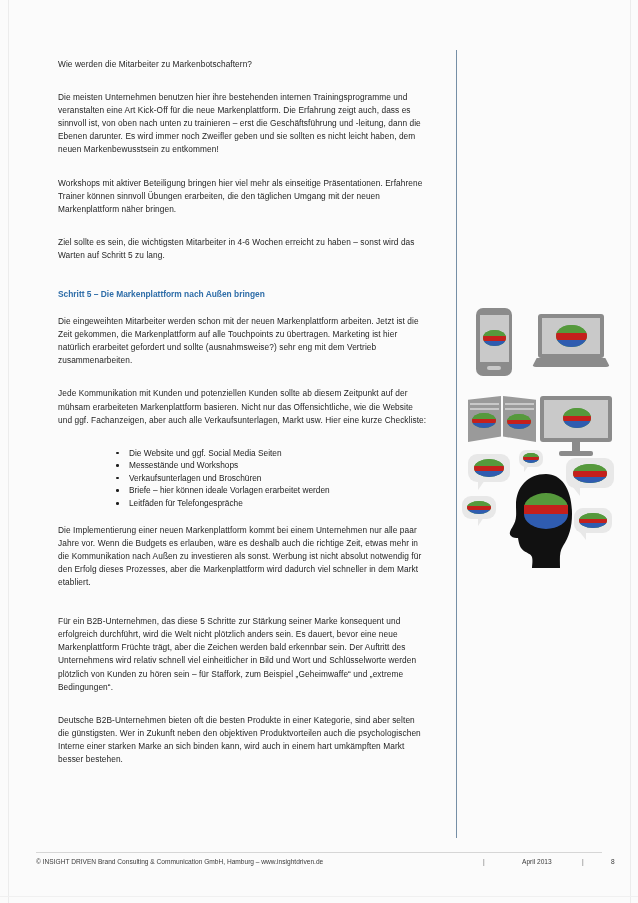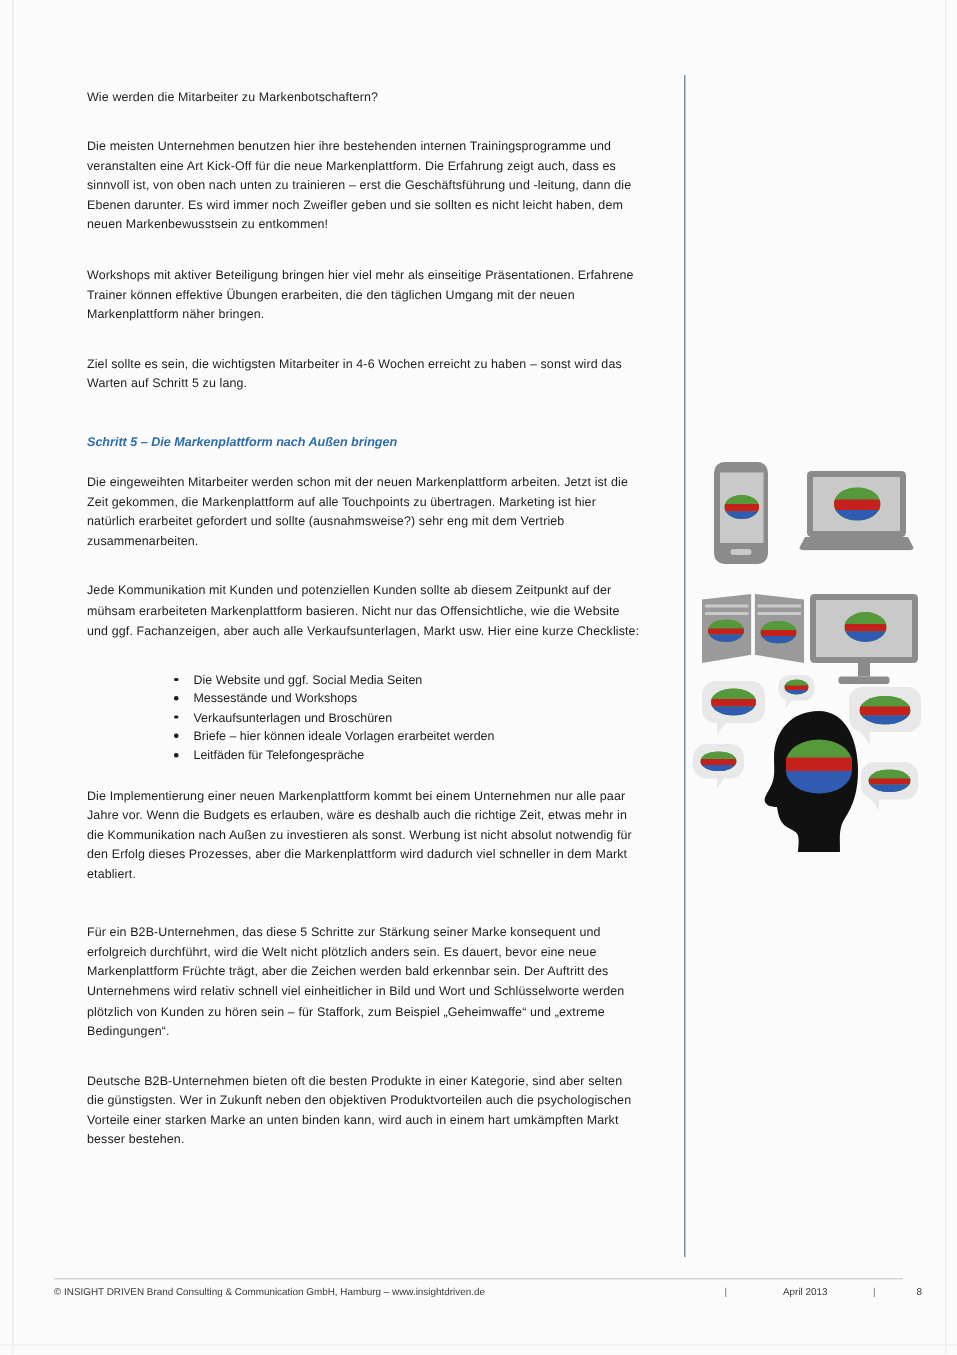--- a/index.html
+++ b/index.html
@@ -50,21 +50,20 @@
   }
   .para.gap-lg { margin-bottom: 20px; }
   .para.gap-xl { margin-bottom: 26px; }
 
   .section-head {
     font-size: 8.4px;
     line-height: 13px;
     font-weight: bold;
     color: #2e6da8;
     margin: 0 0 14px 0;
-    font-style: italic;
   }
 
   ul.checklist {
     margin: 0 0 14px 0;
     padding: 0 0 0 71px;
     list-style: none;
   }
   ul.checklist li {
     font-size: 8.3px;
     line-height: 12.6px;
@@ -235,21 +234,21 @@
   <div class="page-edge-left"></div>
   <div class="page-edge-right"></div>
   <div class="page-edge-bottom"></div>
 
   <div class="text-col">
 
     <p class="para gap-lg">Wie werden die Mitarbeiter zu Markenbotschaftern?</p>
 
     <p class="para gap-lg">Die meisten Unternehmen benutzen hier ihre bestehenden internen Trainingsprogramme und veranstalten eine Art Kick-Off für die neue Markenplattform. Die Erfahrung zeigt auch, dass es sinnvoll ist, von oben nach unten zu trainieren – erst die Geschäftsführung und -leitung, dann die Ebenen darunter. Es wird immer noch Zweifler geben und sie sollten es nicht leicht haben, dem neuen Markenbewusstsein zu entkommen!</p>
 
-    <p class="para gap-lg">Workshops mit aktiver Beteiligung bringen hier viel mehr als einseitige Präsentationen. Erfahrene Trainer können effektive Übungen erarbeiten, die den täglichen Umgang mit der neuen Markenplattform näher bringen.</p>
+    <p class="para gap-lg">Workshops mit aktiver Beteiligung bringen hier viel mehr als einseitige Präsentationen. Erfahrene Trainer können sinnvoll Übungen erarbeiten, die den täglichen Umgang mit der neuen Markenplattform näher bringen.</p>
 
     <p class="para gap-xl">Ziel sollte es sein, die wichtigsten Mitarbeiter in 4-6 Wochen erreicht zu haben – sonst wird das Warten auf Schritt 5 zu lang.</p>
 
     <h2 class="section-head">Schritt 5 – Die Markenplattform nach Außen bringen</h2>
 
     <p class="para gap-lg">Die eingeweihten Mitarbeiter werden schon mit der neuen Markenplattform arbeiten. Jetzt ist die Zeit gekommen, die Markenplattform auf alle Touchpoints zu übertragen. Marketing ist hier natürlich erarbeitet gefordert und sollte (ausnahmsweise?) sehr eng mit dem Vertrieb zusammenarbeiten.</p>
 
     <p class="para gap-lg">Jede Kommunikation mit Kunden und potenziellen Kunden sollte ab diesem Zeitpunkt auf der mühsam erarbeiteten Markenplattform basieren. Nicht nur das Offensichtliche, wie die Website und ggf. Fachanzeigen, aber auch alle Verkaufsunterlagen, Markt usw. Hier eine kurze Checkliste:</p>
 
     <ul class="checklist">
@@ -257,21 +256,21 @@
       <li>Messestände und Workshops</li>
       <li>Verkaufsunterlagen und Broschüren</li>
       <li>Briefe – hier können ideale Vorlagen erarbeitet werden</li>
       <li>Leitfäden für Telefongespräche</li>
     </ul>
 
     <p class="para gap-xl">Die Implementierung einer neuen Markenplattform kommt bei einem Unternehmen nur alle paar Jahre vor. Wenn die Budgets es erlauben, wäre es deshalb auch die richtige Zeit, etwas mehr in die Kommunikation nach Außen zu investieren als sonst. Werbung ist nicht absolut notwendig für den Erfolg dieses Prozesses, aber die Markenplattform wird dadurch viel schneller in dem Markt etabliert.</p>
 
     <p class="para gap-lg">Für ein B2B-Unternehmen, das diese 5 Schritte zur Stärkung seiner Marke konsequent und erfolgreich durchführt, wird die Welt nicht plötzlich anders sein. Es dauert, bevor eine neue Markenplattform Früchte trägt, aber die Zeichen werden bald erkennbar sein. Der Auftritt des Unternehmens wird relativ schnell viel einheitlicher in Bild und Wort und Schlüsselworte werden plötzlich von Kunden zu hören sein – für Staffork, zum Beispiel „Geheimwaffe“ und „extreme Bedingungen“.</p>
 
-    <p class="para">Deutsche B2B-Unternehmen bieten oft die besten Produkte in einer Kategorie, sind aber selten die günstigsten. Wer in Zukunft neben den objektiven Produktvorteilen auch die psychologischen Vorteile einer starken Marke an unten binden kann, wird auch in einem hart umkämpften Markt besser bestehen.</p>
+    <p class="para">Deutsche B2B-Unternehmen bieten oft die besten Produkte in einer Kategorie, sind aber selten die günstigsten. Wer in Zukunft neben den objektiven Produktvorteilen auch die psychologischen Interne einer starken Marke an sich binden kann, wird auch in einem hart umkämpften Markt besser bestehen.</p>
 
   </div>
 
   <div class="divider"></div>
 
   <div class="illus">
 
     <div class="dev" style="left:14px; top:8px; width:36px; height:68px;">
       <div class="phone-body"></div>
       <div class="phone-screen"></div>

